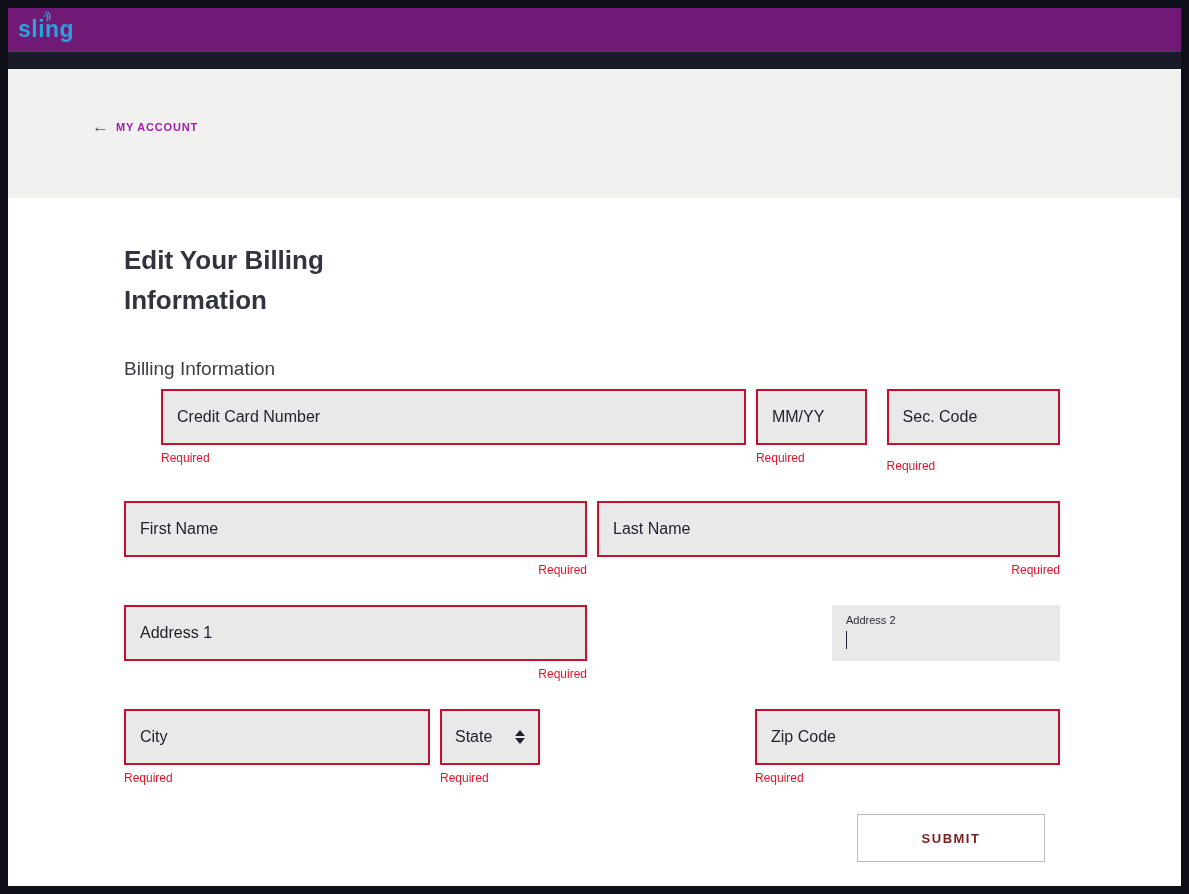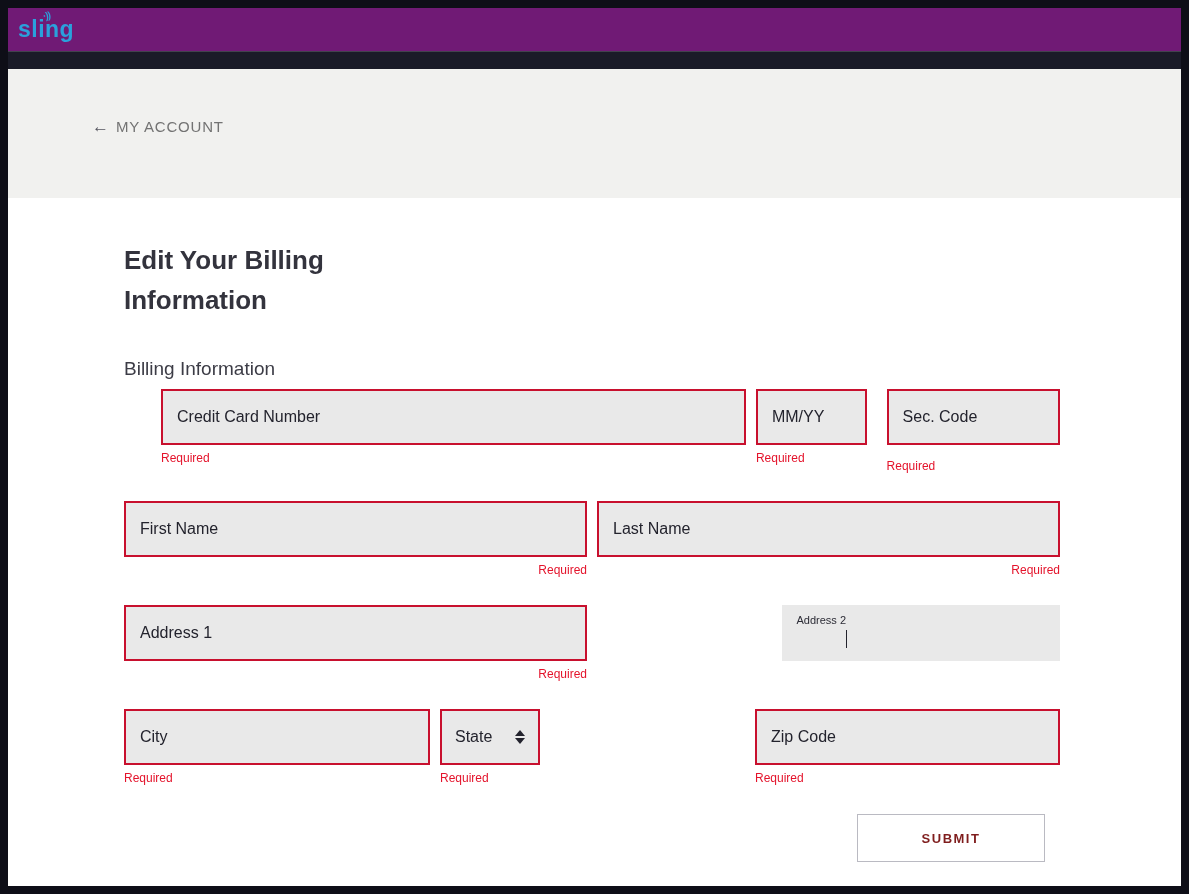--- a/index.html
+++ b/index.html
@@ -14,21 +14,21 @@
   
   .topbar { background:#701a75; height:45px; border-bottom:1px solid #42424e; display:flex; align-items:center; padding-left:10px; }
   .topbar-sub { background:#1a1b28; height:18px; }
   .logo { position:relative; color:#2aa1dc; font-size:23px; font-weight:bold; letter-spacing:0.5px; line-height:1; }
   .logo .antenna { position:absolute; top:-7px; left:25px; font-size:10px; font-weight:bold; color:#2aa1dc; letter-spacing:-1px; transform:rotate(-8deg); }
 
   
   .subheader { background:#f1f1ef; height:133px; position:relative; }
   .back-link { position:absolute; left:84px; top:49px; display:flex; align-items:center; gap:7px; cursor:pointer; text-decoration:none; }
   .back-arrow { color:#55555f; font-size:17px; line-height:1; }
-  .back-text { color:#737373; font-size:15px; font-weight:normal; letter-spacing:0.8px; }
+  .back-text { color:#a21caf; font-size:11px; font-weight:bold; letter-spacing:0.8px; }
 
   
   .main { background:#ffffff; flex:1; padding:0 0 24px 116px; }
   .page-title { margin-top:42px; width:330px; font-size:26px; line-height:40px; font-weight:bold; color:#33333d; }
   .section-heading { margin-top:38px; font-size:19px; font-weight:normal; color:#3c3c46; }
 
   .form { width:936px; margin-top:9px; }
   .form-row { display:flex; margin-bottom:28px; }
   .field-group { display:flex; flex-direction:column; }
 
@@ -46,21 +46,21 @@
   .w-cc { width:634px;margin-left:37px; }
   .w-exp { width:120px; margin-left:10px; }
   .w-sec { width:188px; margin-left:20px;gap:8px; }
   .w-half { width:463px;align-items:flex-end; }
   .gap-half { margin-left:10px; }
   .w-city { width:306px; }
   .w-state { width:100px; margin-left:10px; }
   .w-zip { width:305px; margin-left:215px; }
 
   
-  .addr2 { padding:9px 14px 0 14px; display:flex; }
+  .addr2 { padding:9px 14px 0 14px; display:flex; flex-direction:column; }
   .addr2-label { font-size:11px; color:#2c2c36; line-height:13px; }
   .addr2-input-row { display:flex; align-items:center; margin-top:3px; }
   .caret-bar { width:1px; height:18px; background:#23232d; }
   .addr2-input { background:transparent; border:none; outline:none; flex:1; height:20px;
     font-family:"Liberation Sans", sans-serif; font-size:15px; color:#23232d; }
 
   
   .state-select { display:flex; align-items:center; justify-content:space-between; padding:0 13px; cursor:pointer; }
   .state-text { font-size:16px; color:#23232d; }
   .select-caret { display:flex; flex-direction:column; gap:2px; }

